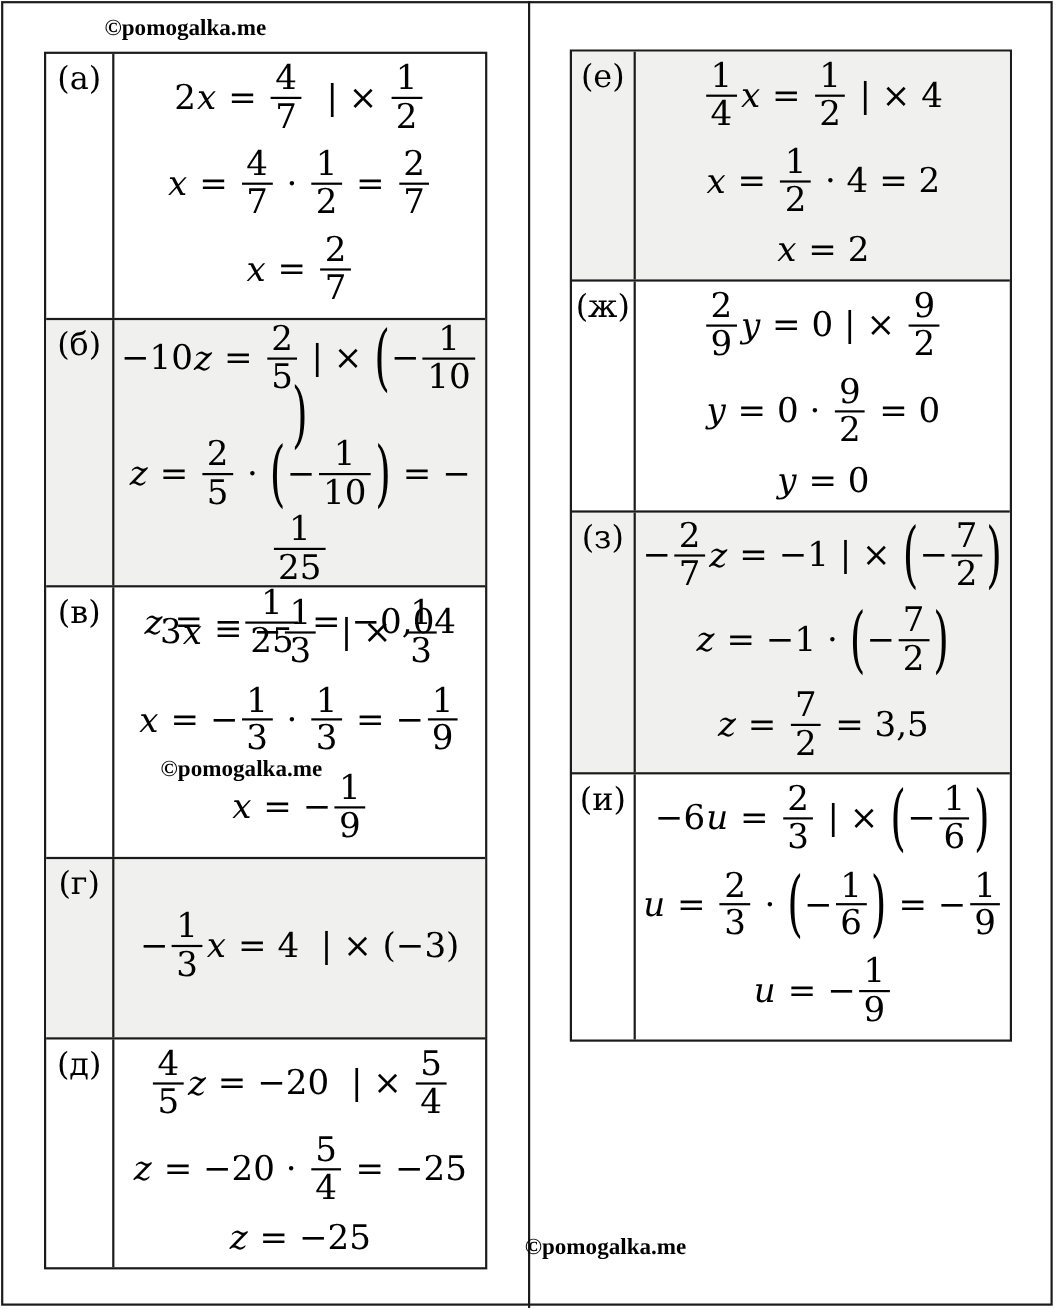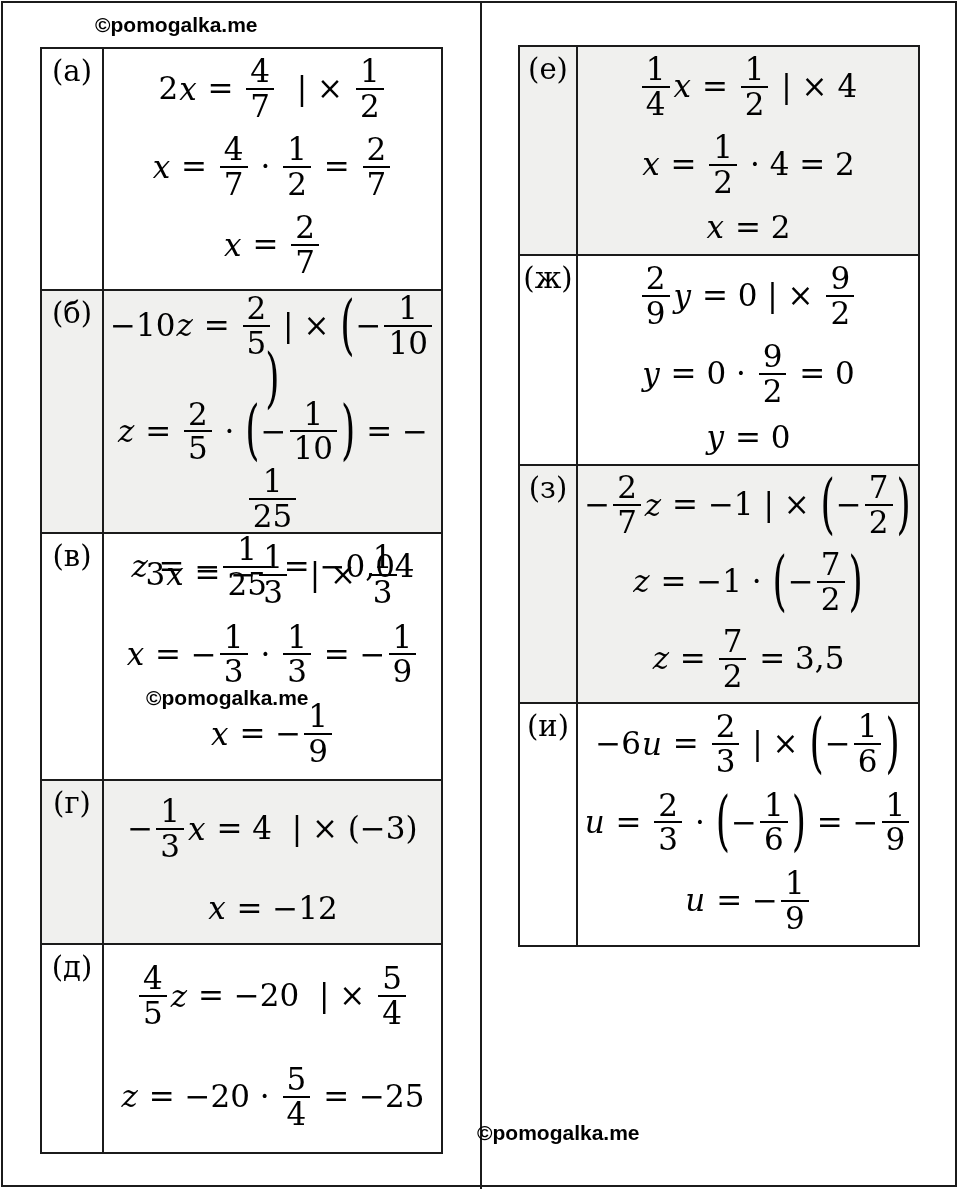--- a/index.html
+++ b/index.html
@@ -11,21 +11,21 @@
   .outer-border {
     position: absolute; left: 1px; top: 1px; width: 956px; height: 1186px;
     border: 2px solid #1b1b1b; box-sizing: border-box;
   }
   .center-divider {
     position: absolute; left: 480px; top: 1px; width: 2px; height: 1188px;
     background: #1b1b1b;
   }
   .watermark {
     position: absolute; z-index: 5;
-    font-family: Liberation Sans, sans-serif; font-weight: 700;
+    font-family: Liberation Serif, serif; font-weight: 700;
     font-size: 21px; color: #000; letter-spacing: 0px; white-space: nowrap;
   }
   .wm-top    { left: 95px;  top: 13px;  }
   .wm-middle { left: 146px; top: 686px; }
   .wm-bottom { left: 477px; top: 1121px;}
   .soltable {
     position: absolute; border: 2px solid #1b1b1b; box-sizing: border-box;
     background: #ffffff; z-index: 1;
   }
   #left-table  { left: 40px;  top: 47px; width: 403px; }
@@ -102,28 +102,28 @@
       <div class="content-cell">
         <div class="math-line">3<span class="var">x</span> = −<span class="frac"><span class="num">1</span><span class="den">3</span></span>  | × <span class="frac"><span class="num">1</span><span class="den">3</span></span></div>
         <div class="math-line"><span class="var">x</span> = −<span class="frac"><span class="num">1</span><span class="den">3</span></span> · <span class="frac"><span class="num">1</span><span class="den">3</span></span> = −<span class="frac"><span class="num">1</span><span class="den">9</span></span></div>
         <div class="math-line"><span class="var">x</span> = −<span class="frac"><span class="num">1</span><span class="den">9</span></span></div>
       </div>
     </div>
     <div class="row shaded">
       <div class="label-cell">(г)</div>
       <div class="content-cell">
         <div class="math-line">−<span class="frac"><span class="num">1</span><span class="den">3</span></span><span class="var">x</span> = 4  | × (−3)</div>
-        <div class="math-line"><span class="var">x</span> = −12</div>
       </div>
     </div>
     <div class="row">
       <div class="label-cell">(д)</div>
       <div class="content-cell">
         <div class="math-line"><span class="frac"><span class="num">4</span><span class="den">5</span></span><span class="var">z</span> = −20  | × <span class="frac"><span class="num">5</span><span class="den">4</span></span></div>
         <div class="math-line"><span class="var">z</span> = −20 · <span class="frac"><span class="num">5</span><span class="den">4</span></span> = −25</div>
+        <div class="math-line"><span class="var">z</span> = −25</div>
       </div>
     </div>
   </div>
 <div class="soltable" id="right-table">
     <div class="row shaded">
       <div class="label-cell">(е)</div>
       <div class="content-cell">
         <div class="math-line"><span class="frac"><span class="num">1</span><span class="den">4</span></span><span class="var">x</span> = <span class="frac"><span class="num">1</span><span class="den">2</span></span> | × 4</div>
         <div class="math-line"><span class="var">x</span> = <span class="frac"><span class="num">1</span><span class="den">2</span></span> · 4 = 2</div>
         <div class="math-line"><span class="var">x</span> = 2</div>

